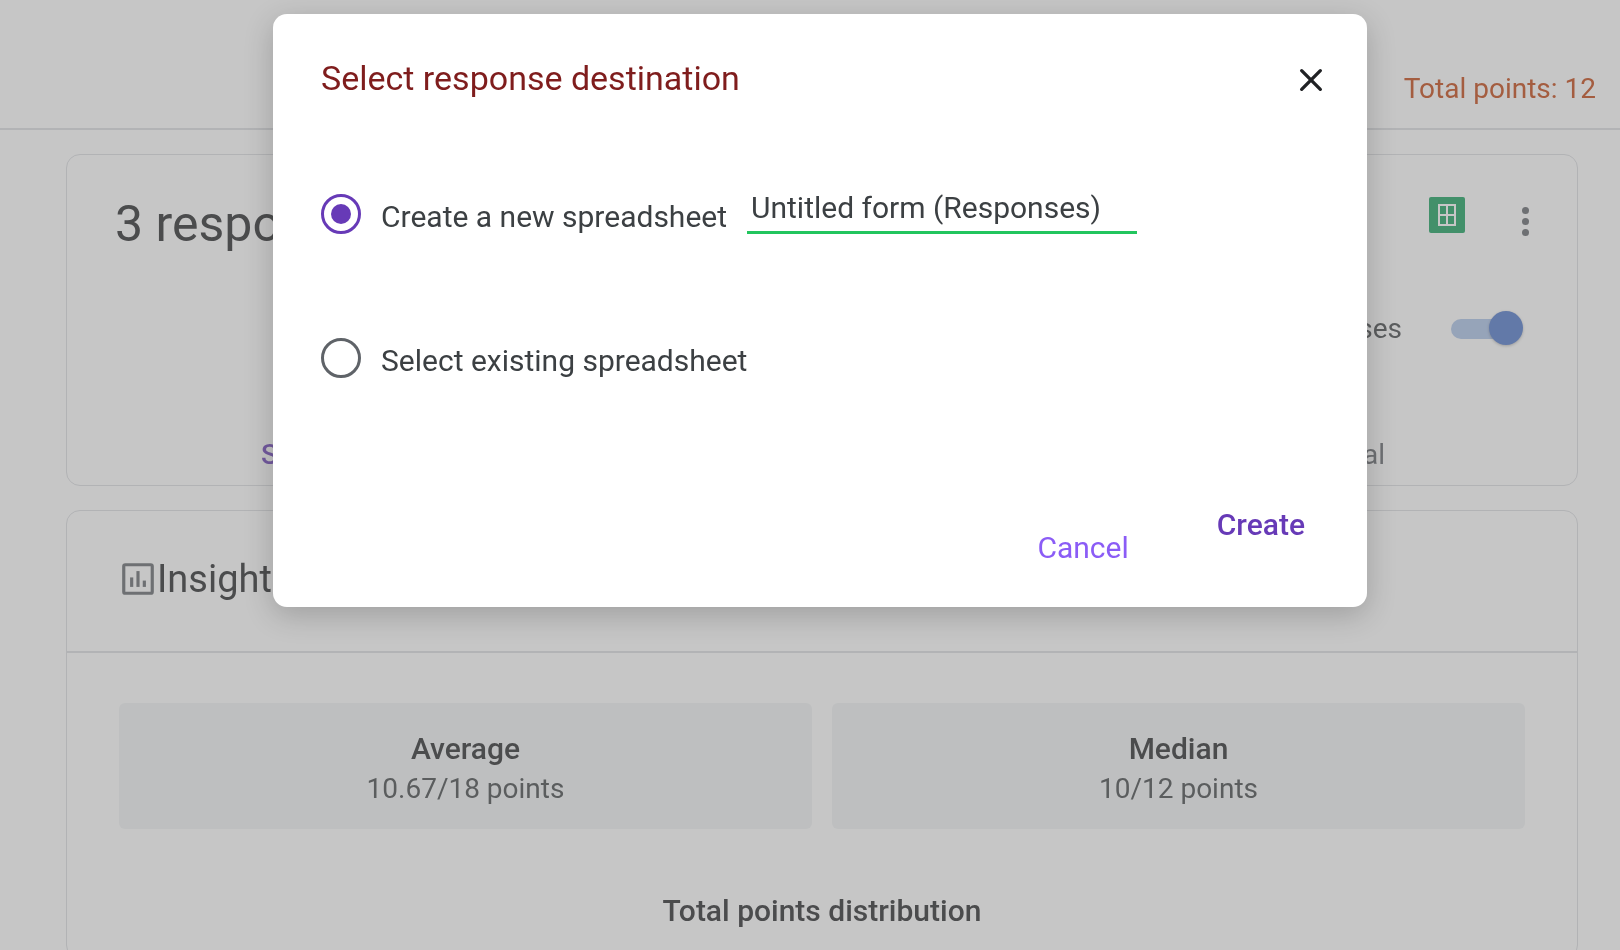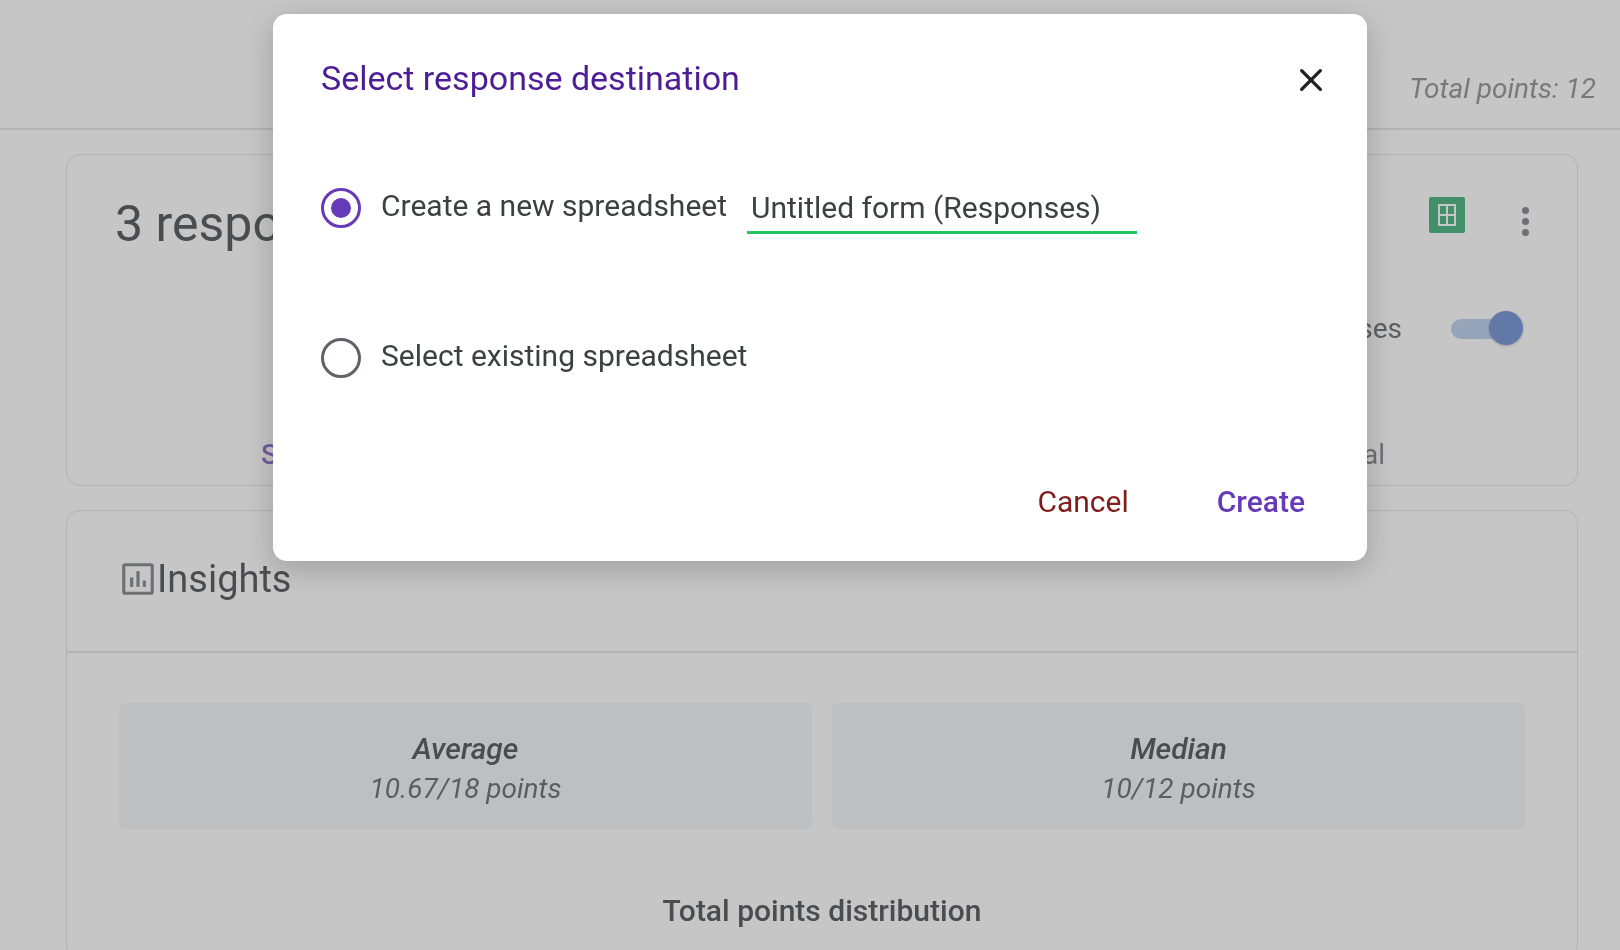--- a/index.html
+++ b/index.html
@@ -20,22 +20,21 @@
     .bg {
       position: absolute;
       inset: 0;
       z-index: 1;
     }
     .total-points {
       position: absolute;
       right: 24px;
       top: 72px;
       font-size: 28px;
-      color: #737373;
-      font-style: italic;
+      color: #c2410c;
     }
     .divider-top {
       height: 2px;
       background: #dadce0;
       margin-top: 128px;
       width: 100%;
     }
     .card {
       background: #fff;
       border: 1px solid #dadce0;
@@ -150,21 +149,20 @@
     }
     .insights-header svg { color: #5f6368; }
     .insights-title {
       font-size: 38px;
       color: #202124;
     }
     .stats-row {
       display: flex;
       gap: 20px;
       padding: 50px 52px 20px 52px;
-      font-style: italic;
     }
     .stat-box {
       flex: 1;
       background: #f1f3f4;
       border-radius: 6px;
       padding: 28px 20px 24px;
       text-align: center;
     }
     .stat-label {
       font-size: 30px;
@@ -190,33 +188,33 @@
       left: 273px;
       top: 14px;
       width: 1094px;
       background: #fff;
       border-radius: 14px;
       box-shadow: 0 8px 30px rgba(0,0,0,0.2);
       padding: 44px 48px 36px 48px;
     }
     .modal-title {
       font-size: 34px;
-      color: #4c1d95;
+      color: #7f1d1d;
       font-weight: 400;
     }
     .modal-close {
       position: absolute;
       right: 34px;
       top: 44px;
       cursor: pointer;
       padding: 6px;
     }
     .option-row {
       display: flex;
-      align-items: flex-start;
+      align-items: flex-end;
       margin-top: 90px;
       gap: 20px;
     }
     .option-row.second { margin-top: 104px; }
     .radio {
       width: 40px; height: 40px; border-radius: 50%;
       border: 3px solid #5f6368;
       display: flex; align-items: center; justify-content: center;
       flex-shrink: 0;
       cursor: pointer;
@@ -255,21 +253,21 @@
       padding-right: 6px;
     }
     .btn {
       font-size: 30px;
       padding: 6px 8px;
       cursor: pointer;
       background: none;
       border: none;
       font-family: inherit;
     }
-    .btn-cancel { color: #7f1d1d; }
+    .btn-cancel { color: #8b5cf6; margin-top: 46px; }
     .btn-create { color: #673ab7; font-weight: 500; margin-left: 24px; }
   </style>
 </head>
 <body>
 
 <div class="bg">
   <div class="total-points">Total points: 12</div>
   <div class="divider-top"></div>
 
   <div class="card responses-card">

